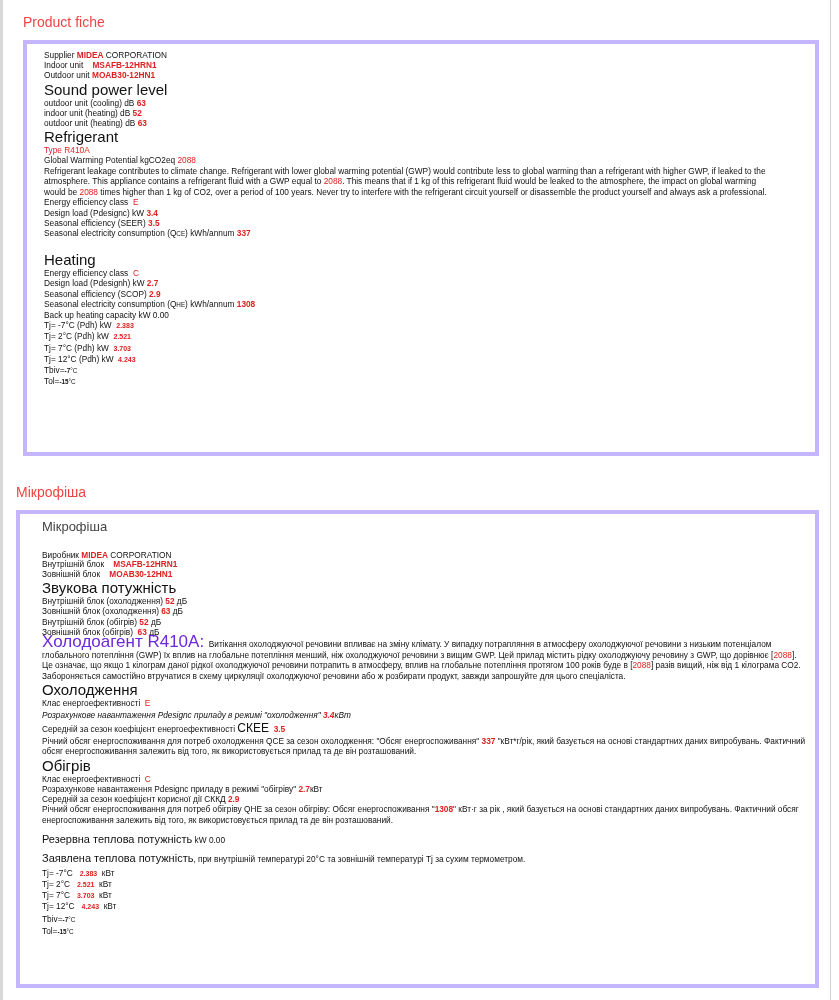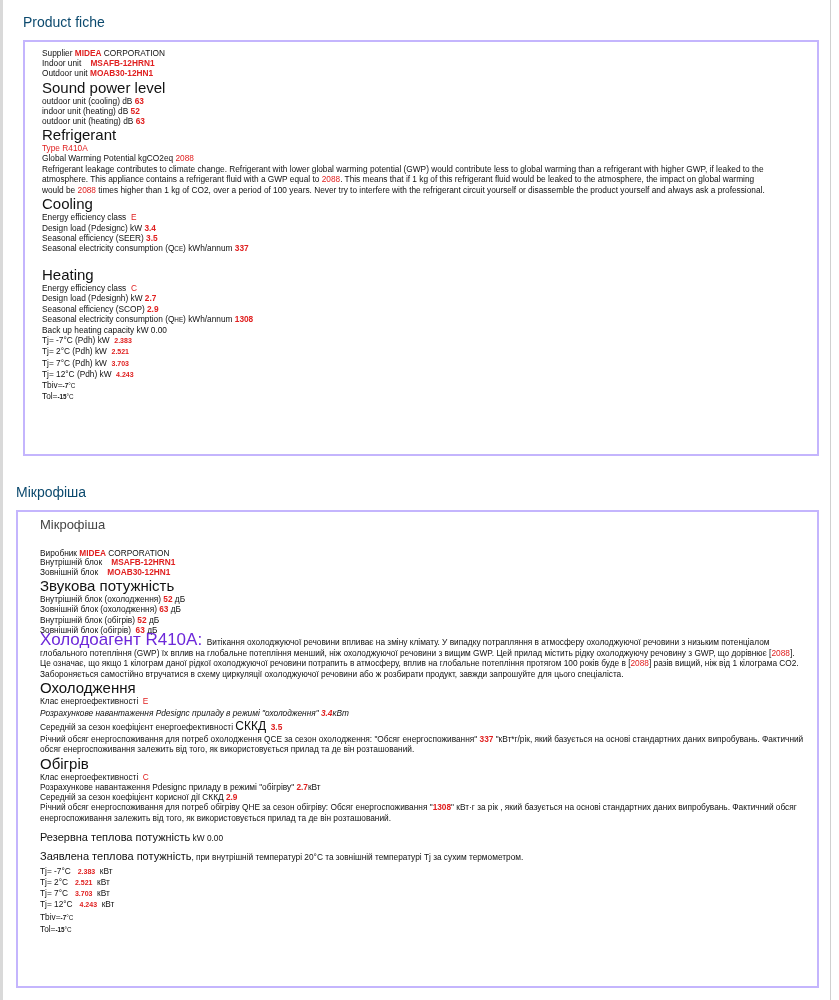--- a/index.html
+++ b/index.html
@@ -1,21 +1,21 @@
 <!DOCTYPE html>
 <html><head>
 <meta charset="utf-8">
 <style>
   html, body { margin:0; padding:0; background:#fff; }
   body { width:839px; height:1000px; position:relative; overflow:hidden;
          font-family:"Liberation Sans", sans-serif; color:#111; }
   .leftrule { position:absolute; left:0; top:0; width:3px; height:1000px; background:#d9d9d9; }
   .rightrule { position:absolute; left:830px; top:0; width:1px; height:1000px; background:#d0d0d0; }
-  .sec-title { position:absolute; font-size:14px; color:#0c4a6e; }
-  .box { position:absolute; border:2px solid #c4b5fd; box-sizing:border-box; }
+  .sec-title { position:absolute; font-size:14px; color:#ef4444; }
+  .box { position:absolute; border:4px solid #c4b5fd; box-sizing:border-box; }
   .content { position:absolute; left:17px; right:8px; }
   .ln { font-size:8.3px; line-height:10.2px; white-space:nowrap; }
   .p { font-size:8.3px; line-height:10.6px; }
   .h { font-size:15px; line-height:16px; margin-top:1px; }
   .r { color:#e02020; }
   .rb { color:#e02020; font-weight:bold; }
   .sub { font-size:6.3px; }
   .big { font-size:12px; }
   .gap { height:10px; }
   .red-h { color:#6d28d9; font-size:17px; }
@@ -49,21 +49,20 @@
     <div class="ln"><span>indoor unit (heating) dB</span> <span class="rb">52</span></div>
     <div class="ln"><span>outdoor unit (heating) dB</span> <span class="rb">63</span></div>
 
     <div class="h">Refrigerant</div>
     <div class="ln r">Type R410A</div>
     <div class="ln"><span>Global Warming Potential kgCO2eq</span> <span class="r">2088</span></div>
     <div class="p">Refrigerant leakage contributes to climate change. Refrigerant with lower global warming potential (GWP) would contribute less to global warming than a refrigerant with higher GWP, if leaked to the</div>
     <div class="p"><span>atmosphere. This appliance contains a refrigerant fluid with a GWP equal to</span> <span class="r">2088</span><span>. This means that if 1 kg of this refrigerant fluid would be leaked to the atmosphere, the impact on global warming</span></div>
     <div class="p"><span>would be</span> <span class="r">2088</span> <span>times higher than 1 kg of CO2, over a period of 100 years. Never try to interfere with the refrigerant circuit yourself or disassemble the product yourself and always ask a professional.</span></div>
 
-    <div class="h">Cooling</div>
     <div class="ln"><span>Energy efficiency class</span>&nbsp; <span class="r">E</span></div>
     <div class="ln"><span>Design load (Pdesignc) kW</span> <span class="rb">3.4</span></div>
     <div class="ln"><span>Seasonal efficiency (SEER)</span> <span class="rb">3.5</span></div>
     <div class="ln"><span>Seasonal electricity consumption (Q</span><span class="sub">CE</span><span>) kWh/annum</span> <span class="rb">337</span></div>
 
     <div class="gap" style="height:12px;"></div>
     <div class="h">Heating</div>
     <div class="ln"><span>Energy efficiency class</span>&nbsp; <span class="r">C</span></div>
     <div class="ln"><span>Design load (Pdesignh) kW</span> <span class="rb">2.7</span></div>
     <div class="ln"><span>Seasonal efficiency (SCOP)</span> <span class="rb">2.9</span></div>
@@ -104,21 +103,21 @@
     <div class="ln"><span>Зовнішній блок (обігрів)</span>&nbsp; <span class="rb">63</span> <span>дБ</span></div>
 
     <div class="p" style="margin-right:6px;">
       <span class="red-h">Холодоагент R410A:</span>&nbsp;
       <span>Витікання охолоджуючої речовини впливає на зміну клімату. У випадку потрапляння в атмосферу охолоджуючої речовини з низьким потенціалом глобального потепління (GWP) їх вплив на глобальне потепління менший, ніж охолоджуючої речовини з вищим GWP. Цей прилад містить рідку охолоджуючу речовину з GWP, що дорівнює [</span><span class="r">2088</span><span>]. Це означає, що якщо 1 кілограм даної рідкої охолоджуючої речовини потрапить в атмосферу, вплив на глобальне потепління протягом 100 років буде в [</span><span class="r">2088</span><span>] разів вищий, ніж від 1 кілограма CO2. Забороняється самостійно втручатися в схему циркуляції охолоджуючої речовини або ж розбирати продукт, завжди запрошуйте для цього спеціаліста.</span>
     </div>
 
     <div class="h">Охолодження</div>
     <div class="ln"><span>Клас енергоефективності</span>&nbsp; <span class="r">E</span></div>
     <div class="ln" style="line-height:13px;font-style:italic;"><span>Розрахункове навантаження Pdesignc приладу в режимі "охолодження"</span> <span class="rb">3.4</span><span>кВт</span></div>
-    <div class="ln" style="line-height:13px;"><span>Середній за сезон коефіцієнт енергоефективності</span> <span class="big">СККД</span>&nbsp; <span class="rb">3.5</span></div>
+    <div class="ln" style="line-height:13px;"><span>Середній за сезон коефіцієнт енергоефективності</span> <span class="big">СКЕЕ</span>&nbsp; <span class="rb">3.5</span></div>
     <div class="p"><span>Річний обсяг енергоспоживання для потреб охолодження QCE за сезон охолодження: "Обсяг енергоспоживання"</span> <span class="rb">337</span> <span>"кВт*г/рік, який базується на основі стандартних даних випробувань. Фактичний обсяг енергоспоживання залежить від того, як використовується прилад та де він розташований.</span></div>
 
     <div class="h">Обігрів</div>
     <div class="ln"><span>Клас енергоефективності</span>&nbsp; <span class="r">C</span></div>
     <div class="ln"><span>Розрахункове навантаження Pdesignc приладу в режимі "обігріву"</span> <span class="rb">2.7</span><span>кВт</span></div>
     <div class="ln"><span>Середній за сезон коефіцієнт корисної дії СККД</span> <span class="rb">2.9</span></div>
     <div class="p"><span>Річний обсяг енергоспоживання для потреб обігріву QHE  за сезон обігріву:  Обсяг енергоспоживання "</span><span class="rb">1308</span><span>" кВт·г за рік , який базується на основі стандартних даних випробувань. Фактичний обсяг енергоспоживання залежить від того, як використовується прилад та де він розташований.</span></div>
     <div class="ln" style="line-height:18px;margin-top:4px;"><span class="big" style="font-size:11px">Резервна теплова потужність</span> <span>kW 0.00</span></div>
     <div class="ln" style="line-height:18px;"><span class="big" style="font-size:11px">Заявлена теплова потужність</span><span>, при внутрішній температурі 20°C та зовнішній температурі Tj за сухим термометром.</span></div>
     <div class="ln"><span>Tj= -7°C</span>&nbsp;&nbsp; <span class="rb" style="font-size:7px">2.383</span>&nbsp; <span>кВт</span></div>

